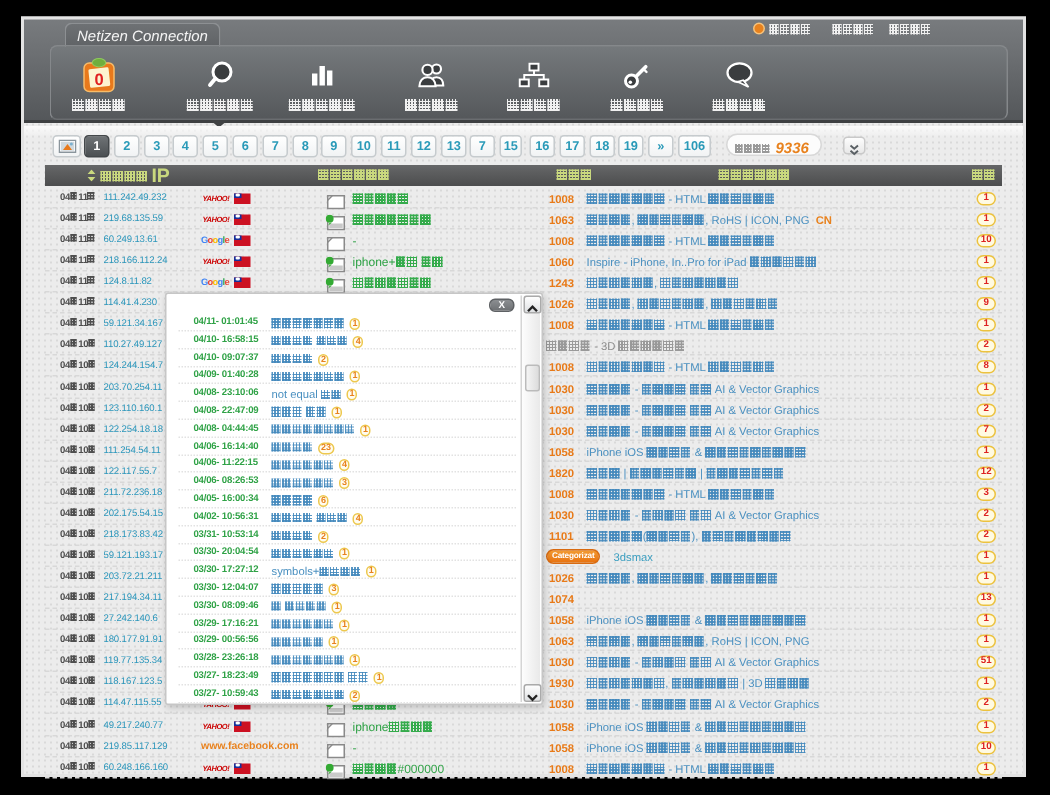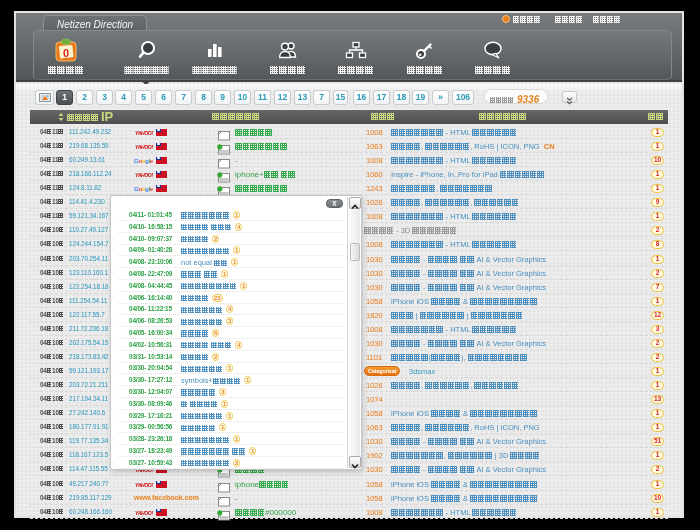--- a/index.html
+++ b/index.html
@@ -39,39 +39,39 @@
 #thead{left:30px;top:110px;width:638px;height:14px;background:linear-gradient(#666768,#4c4d4e);color:#c9d87e}
 .hl{position:absolute;top:3px;line-height:7px;font-size:7px}
 .row{position:absolute;left:30px;width:638px;height:14px;border-bottom:1px dashed #d8d8d8}
 .dt{position:absolute;left:10px;top:3px;font-size:6.4px;font-weight:bold;color:#4e4e4e;letter-spacing:-0.2px}
 .ip{position:absolute;left:39px;top:3px;font-size:6.4px;color:#2b96bb;letter-spacing:-0.1px}
 .ylog{position:absolute;left:105px;top:4.5px;font-size:5px;font-weight:bold;font-style:italic;color:#c00;letter-spacing:-0.3px}
 .glog{position:absolute;left:104px;top:3.5px;font-size:6.2px;font-weight:bold;letter-spacing:-0.45px}
 .flag{position:absolute;left:126px;top:3.5px;width:10.5px;height:7.5px;background:#cc1122}
 .kic{position:absolute;left:187px;top:2px;width:13px;height:10px}
 .kw{position:absolute;left:205px;top:3px;font-size:8px;color:#2fa246}
-.tid{position:absolute;left:336px;top:3px;font-size:7.5px;font-weight:normal;color:#e87a18}
+.tid{position:absolute;left:336px;top:3px;font-size:7.5px;font-weight:bold;color:#e87a18}
 .ttl{position:absolute;left:361px;top:3px;font-size:7.5px;color:#4a90c0}
 .bdg{position:absolute;left:621px;top:2.5px;width:13px;height:9px;border:1.5px solid #ecc23e;border-radius:4.5px;background:#fffae2;color:#d22;font-size:6.5px;font-weight:bold;line-height:6px;text-align:center}
 #pop{left:110px;top:195px;width:252px;height:275px;background:#fff;border:1px solid #c6c6c6;border-radius:2px;box-shadow:1px 2px 5px rgba(0,0,0,0.18)}
 .prow{position:absolute;left:8px;width:225px;height:12px;border-bottom:1px dotted #e2e2e2}
 .pdt{position:absolute;left:10px;top:2px;font-size:6.4px;font-weight:bold;color:#2fa246;letter-spacing:-0.15px}
 .pkw{position:absolute;left:62px;top:2px;font-size:7.5px;color:#4a90c0;white-space:nowrap}
 .pbd{display:inline-block;margin-left:3px;min-width:7px;padding:0 1px;height:8px;border:1.5px solid #edc84e;border-radius:4px;background:#fffcf0;color:#e8821e;font-size:6px;font-weight:bold;line-height:7px;text-align:center;vertical-align:1px}
 #px{left:215px;top:3px;width:17px;height:9px;background:linear-gradient(#8b8e91,#6e7174);border:1px solid #5e6164;border-radius:4px;color:#fff;font-size:6.5px;font-weight:bold;line-height:7px;text-align:center}
 #sbar{left:236px;top:1px;width:13px;height:271px;background:linear-gradient(90deg,#fdfdfd,#e9e9e9);border-left:1px solid #d5d5d5}
 .sbox{position:absolute;left:0.5px;width:12px;height:12px;background:linear-gradient(#fefefe,#dfe1e3);border:1px solid #aaa;border-radius:2px}
 #sth{position:absolute;left:1.5px;top:46px;width:10px;height:18px;background:linear-gradient(90deg,#f5f5f5,#dcdcdc);border:1px solid #bbb;border-radius:2px}
 .cat{position:absolute;left:334px;top:2px;height:10px;padding:0 3px;background:linear-gradient(#f29b32,#e87210);border:1px solid #d86a10;border-radius:5.5px;color:#fff;font-size:5.5px;font-weight:bold;line-height:8.5px;letter-spacing:-0.15px}
 </style></head><body>
 <div id="pg">
 
 <div class="ab" id="win"></div>
 <div class="ab" id="hdr"></div>
-<div class="ab" id="tab">Netizen Direction</div>
+<div class="ab" id="tab">Netizen Connection</div>
 <div class="ab" id="tbar"></div>
 <div class="ab" id="toplinks"><span style="display:inline-block;width:8px;height:8px;border-radius:50%;background:#e8821e;vertical-align:-1px;margin-right:3px;border:1px solid #f6c37c"></span><i class="k s6 cW"></i><i class="k s6 cW"></i><i class="k s6 cW"></i><i class="k s6 cW"></i><span style="display:inline-block;width:14px"></span><i class="k s6 cW"></i><i class="k s6 cW"></i><i class="k s6 cW"></i><i class="k s6 cW"></i><span style="display:inline-block;width:10px"></span><i class="k s6 cW"></i><i class="k s6 cW"></i><i class="k s6 cW"></i><i class="k s6 cW"></i></div>
 <div class="titem" style="left:36px;width:60px;margin-left:0px">
       <span class="ticon"><svg width="24" height="26" viewBox="0 0 24 26">
           <rect x="2" y="4" width="20" height="19" rx="3.5" fill="#e8791b" stroke="#f7bc69" stroke-width="1"></rect>
           <rect x="5.5" y="7.5" width="13.5" height="12.5" rx="1" fill="#fdf3cf" transform="rotate(-6 12 14)"></rect>
           <text x="12" y="18.5" font-size="11" font-weight="bold" fill="#e02020" text-anchor="middle" font-family="Liberation Sans">0</text>
           <ellipse cx="12" cy="3.8" rx="4.5" ry="2.8" fill="#6fae3e" stroke="#8fc95e" stroke-width="0.7"></ellipse>
         </svg></span>
       <span class="tlab"><i class="k s8 cW"></i><i class="k s8 cW"></i><i class="k s8 cW"></i><i class="k s8 cW"></i></span>
@@ -395,21 +395,21 @@
 <div class="row" style="top:434px">
       <span class="dt">04<i class="k s4 cD"></i>10<i class="k s4 cD"></i></span>
       <span class="ip">119.77.135.34</span>
       <span class="tid">1030</span>
       <span class="ttl"><i class="k s65 cB"></i><i class="k s65 cB"></i><i class="k s65 cB"></i><i class="k s65 cB"></i> - <i class="k s65 cB"></i><i class="k s65 cB"></i><i class="k s65 cB"></i><i class="k s65 cB"></i> <i class="k s65 cB"></i><i class="k s65 cB"></i> AI &amp; Vector Graphics</span>
       <span class="bdg">51</span>
     </div>
 <div class="row" style="top:448px">
       <span class="dt">04<i class="k s4 cD"></i>10<i class="k s4 cD"></i></span>
       <span class="ip">118.167.123.5</span>
-      <span class="tid">1902</span>
+      <span class="tid">1930</span>
       <span class="ttl"><i class="k s65 cB"></i><i class="k s65 cB"></i><i class="k s65 cB"></i><i class="k s65 cB"></i><i class="k s65 cB"></i><i class="k s65 cB"></i><i class="k s65 cB"></i>, <i class="k s65 cB"></i><i class="k s65 cB"></i><i class="k s65 cB"></i><i class="k s65 cB"></i><i class="k s65 cB"></i><i class="k s65 cB"></i> | 3D <i class="k s65 cB"></i><i class="k s65 cB"></i><i class="k s65 cB"></i><i class="k s65 cB"></i></span>
       <span class="bdg">1</span>
     </div>
 <div class="row" style="top:462px">
       <span class="dt">04<i class="k s4 cD"></i>10<i class="k s4 cD"></i></span>
       <span class="ip">114.47.115.55</span>
       <span class="ylog">YAHOO!</span>
       <span class="flag">
         <span style="position:absolute;left:0;top:0;width:5px;height:3.8px;background:#15309a"></span>
         <span style="position:absolute;left:1.4px;top:0.7px;width:2.2px;height:2.2px;border-radius:50%;background:#fff"></span>

